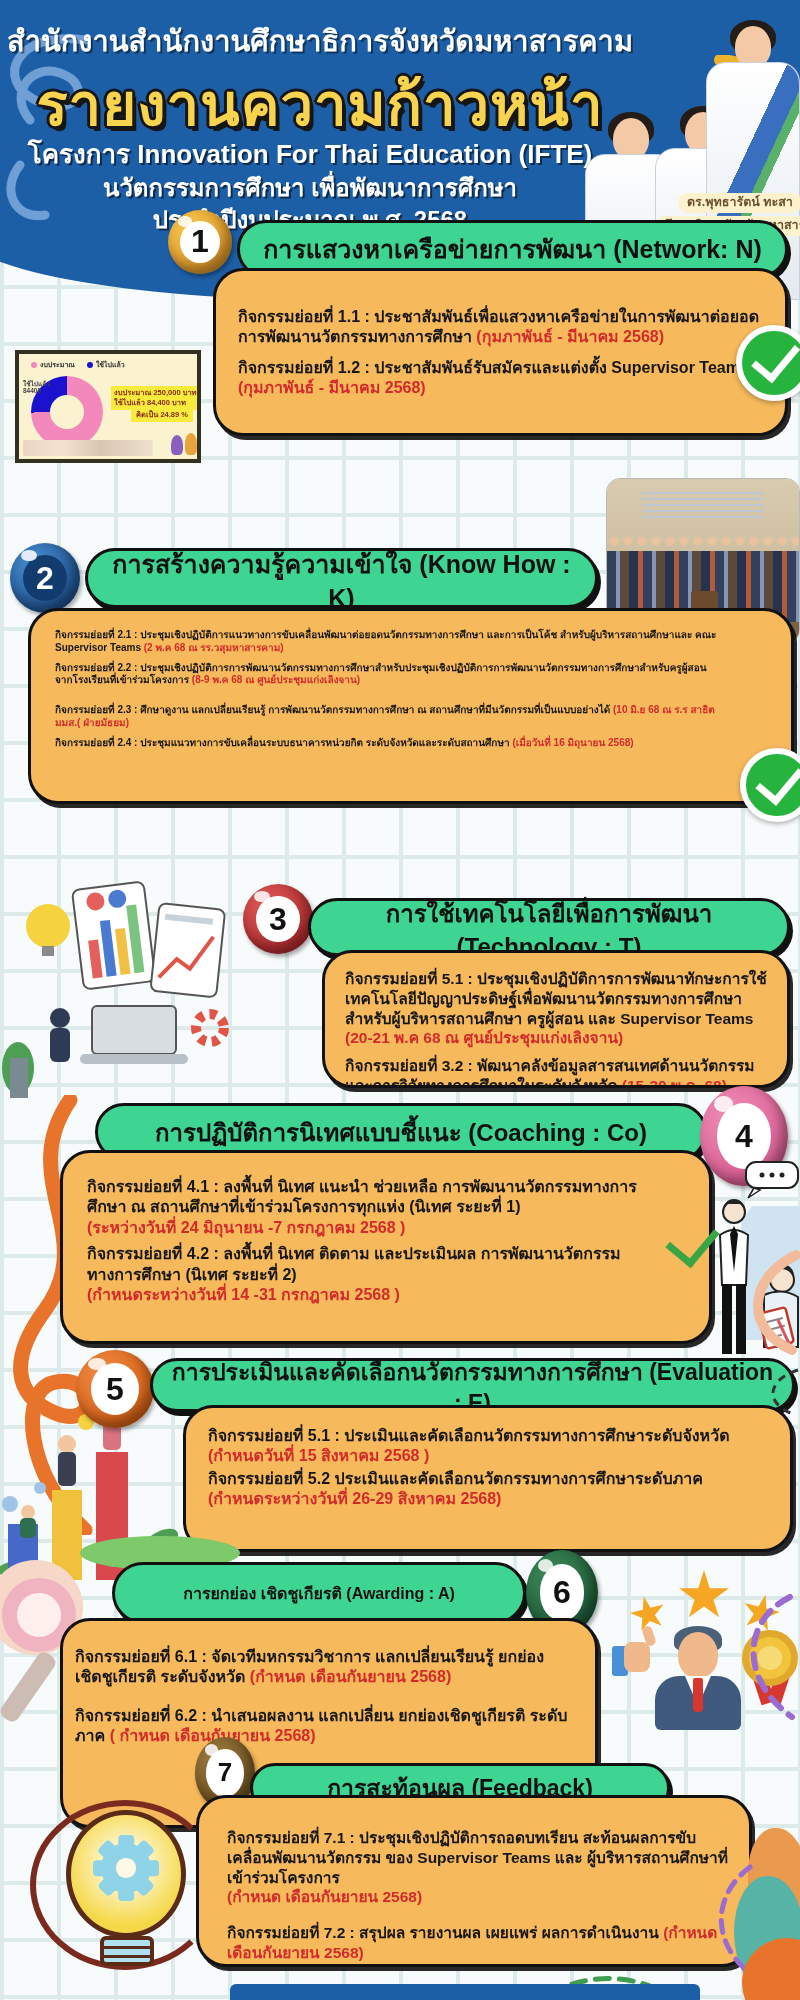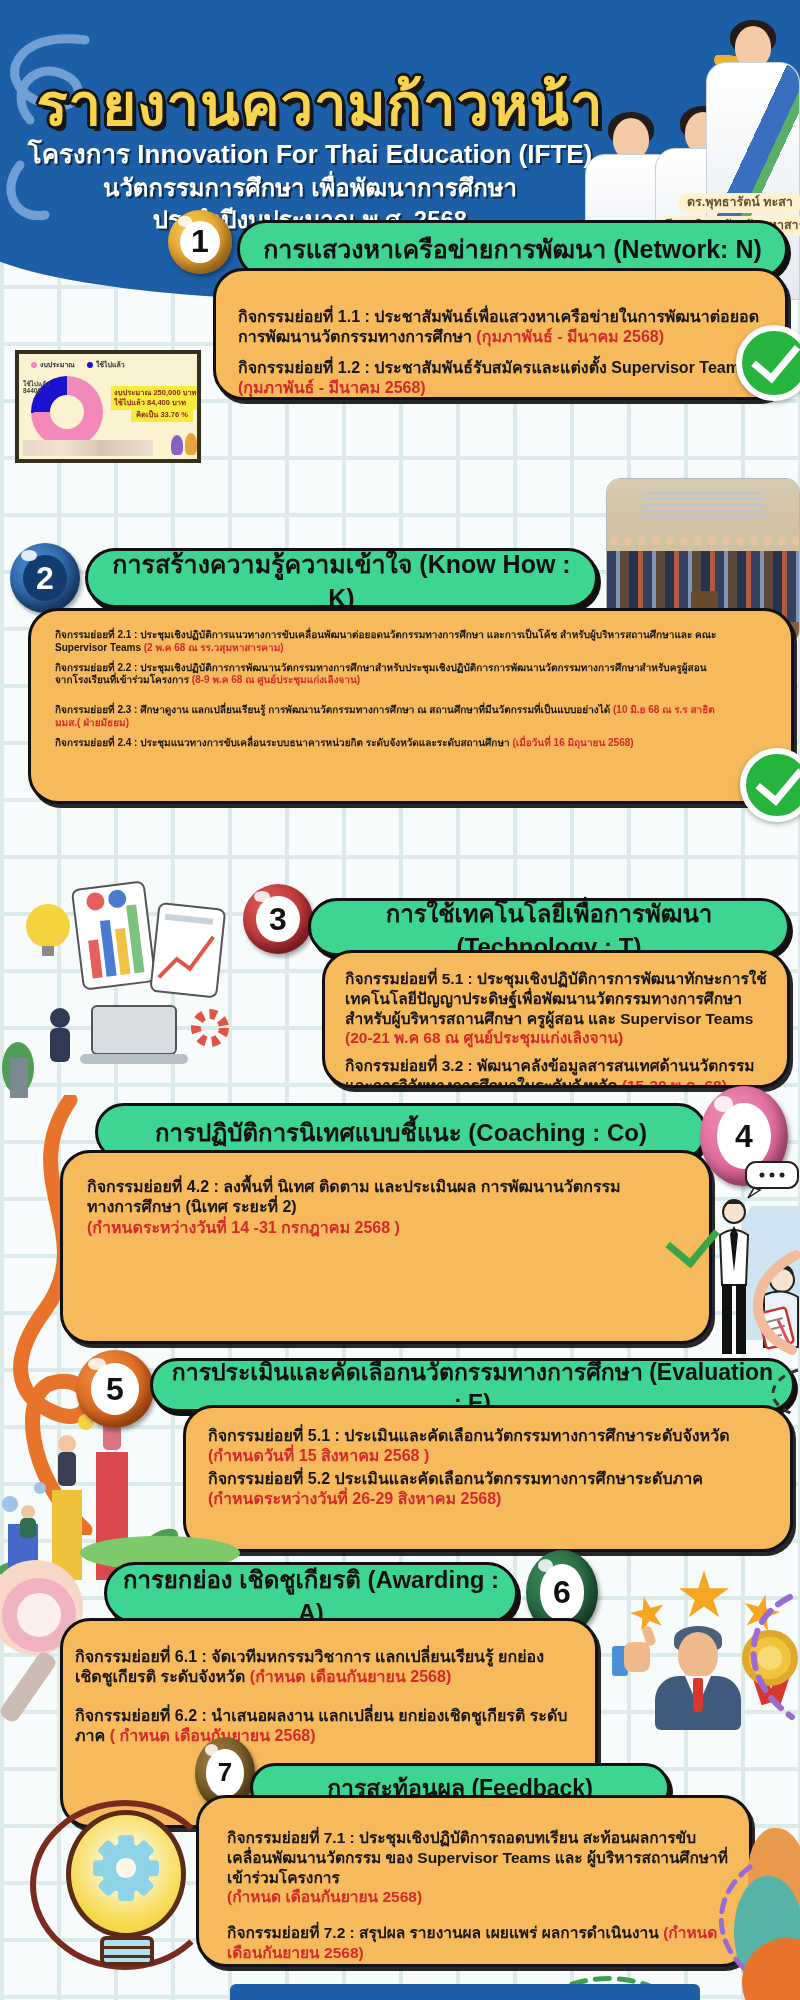--- a/index.html
+++ b/index.html
@@ -121,20 +121,21 @@
   <div class="hero">
 
     <svg class="deco" style="left:30px;top:25px" width="150" height="210" viewBox="0 0 150 210">
       <path d="M95 15 C 25 5, 5 55, 45 75 C 85 95, 105 60, 70 48 C 40 38, 18 70, 40 95" fill="none" stroke="#6f9fd4" stroke-width="9" stroke-linecap="round"></path>
       <path d="M30 140 C 10 165, 25 195, 55 190" fill="none" stroke="#6f9fd4" stroke-width="9" stroke-linecap="round"></path>
     </svg>
 
     <svg class="deco" style="left:700px;top:55px" width="140" height="245" viewBox="0 0 140 245">
       <path d="M60 5 C 130 10, 135 70, 95 95 C 60 115, 55 160, 95 180 C 125 195, 130 225, 100 240" fill="none" stroke="#edb32a" stroke-width="12" stroke-linecap="round"></path>
     </svg>
+    <div class="hero-org">สำนักงานสำนักงานศึกษาธิการจังหวัดมหาสารคาม</div>
     <div class="hero-title">รายงานความก้าวหน้า</div>
     <div class="hero-sub sub1">โครงการ Innovation For Thai Education (IFTE)</div>
     <div class="hero-sub sub2">นวัตกรรมการศึกษา เพื่อพัฒนาการศึกษา</div>
     <div class="hero-sub sub3">ประจำปีงบประมาณ พ.ศ. 2568</div>
   </div>
 
   <div class="fig" style="left:585px;top:118px;width:92px;height:182px">
     <span class="hair"></span>
       <span class="head"></span>
       <span class="body"></span>
@@ -154,21 +155,21 @@
   <div class="tagpill" style="left:398px;top:246px">ดร.ศศิธร สุวรรณกพูล</div>
   <div class="tagpill" style="left:568px;top:246px">นางสาวผกาณิต พูลทวี</div>
   <div class="tagpill" style="left:482px;top:274px">รองศึกษาธิการจังหวัดมหาสารคาม</div>
 
   <div class="ball b1" style="left:168px;top:210px;width:64px;height:64px">
     <span class="num">1</span>
   </div>
   <div class="pill" style="left:237px;top:220px;width:551px;height:58px;font-size:25px">
     <span>การแสวงหาเครือข่ายการพัฒนา (Network: N)</span>
   </div>
-  <div class="obox" style="left:213px;top:268px;width:575px;height:132px;padding:36px 20px 8px 22px;font-size:16px">
+  <div class="obox" style="left:213px;top:268px;width:575px;height:168px;padding:36px 20px 8px 22px;font-size:16px">
     <p class="act">
       <span>กิจกรรมย่อยที่ 1.1 : ประชาสัมพันธ์เพื่อแสวงหาเครือข่ายในการพัฒนาต่อยอดการพัฒนานวัตกรรมทางการศึกษา</span>
       <span class="date">(กุมภาพันธ์ - มีนาคม 2568)</span>
     </p>
     <p class="act">
       <span>กิจกรรมย่อยที่ 1.2 : ประชาสัมพันธ์รับสมัครและแต่งตั้ง Supervisor Teams</span>
       <span class="date">(กุมภาพันธ์ - มีนาคม 2568)</span>
     </p>
   </div>
   <div class="check-badge" style="left:736px;top:325px;width:64px;height:64px">
@@ -181,21 +182,21 @@
       <span><span class="dot" style="background: rgb(26, 18, 204);"></span><span>ใช้ไปแล้ว</span></span>
     </div>
     <div class="donut" id="donut" style="background: conic-gradient(rgb(242, 136, 187) 0deg, rgb(242, 136, 187) 74.76%, rgb(26, 18, 204) 74.76%, rgb(26, 18, 204) 100%);"></div>
     <div class="pt-label" style="left:4px;top:26px">
       <b>ใช้ไปแล้ว</b><span>84400</span>
     </div>
     <div class="pt-label" style="left:62px;top:86px">
       <b>งบประมาณ</b><span>250000</span>
     </div>
     <div class="note1">งบประมาณ  250,000 บาท ใช้ไปแล้ว 84,400 บาท</div>
-    <div class="note2">คิดเป็น 33.76 %</div>
+    <div class="note2">คิดเป็น 24.89 %</div>
     <div class="strip"></div>
     <div class="mini-person" style="left:152px;bottom:4px;width:12px;height:20px;background:#8a5fc0"></div>
     <div class="mini-person" style="left:166px;bottom:4px;width:12px;height:22px;background:#e8a33d"></div>
   </div>
 
   <div class="photo2">
     <div class="wall"></div>
     <div class="bannertxt"></div>
     <div class="crowdheads"></div>
     <div class="crowd"></div>
@@ -275,20 +276,24 @@
   <svg class="deco" style="left:0;top:1095px" width="110" height="440" viewBox="0 0 110 440">
     <path d="M70 5 C 15 85, 100 140, 45 215 C 10 262, 12 300, 55 318 C 100 336, 98 276, 52 288 C 20 297, 25 380, 85 435" fill="none" stroke="#e8742b" stroke-width="15" stroke-linecap="round"></path>
   </svg>
   <div class="pill" style="left:95px;top:1103px;width:612px;height:58px;font-size:24px">
     <span>การปฏิบัติการนิเทศแบบชี้แนะ (Coaching : Co)</span>
   </div>
   <div class="ball b4" style="left:700px;top:1086px;width:88px;height:100px">
     <span class="num">4</span>
   </div>
   <div class="obox" style="left:60px;top:1150px;width:652px;height:194px;padding:24px 54px 8px 24px;font-size:16px">
+    <p class="act" style="margin-bottom:6px">
+      <span>กิจกรรมย่อยที่ 4.1 : ลงพื้นที่ นิเทศ แนะนำ ช่วยเหลือ การพัฒนานวัตกรรมทางการศึกษา ณ สถานศึกษาที่เข้าร่วมโครงการทุกแห่ง  (นิเทศ ระยะที่ 1)</span><br>
+      <span class="date">(ระหว่างวันที่ 24 มิถุนายน -7 กรกฎาคม 2568 )</span>
+    </p>
     <p class="act">
       <span>กิจกรรมย่อยที่ 4.2 : ลงพื้นที่ นิเทศ ติดตาม และประเมินผล การพัฒนานวัตกรรมทางการศึกษา (นิเทศ ระยะที่ 2)</span><br>
       <span class="date">(กำหนดระหว่างวันที่ 14 -31 กรกฎาคม 2568 )</span>
     </p>
   </div>
   <div class="tick-plain" style="left:676px;top:1218px"></div>
   <svg class="deco" style="left:712px;top:1160px" width="88" height="200" viewBox="0 0 88 200">
     <path d="M30 60 h58 v120 h-58 z M30 60 l10 -14 h48 v14 z" fill="#cfe4f0"></path>
     <rect x="34" y="2" width="52" height="26" rx="10" fill="#fff" stroke="#222" stroke-width="2"></rect>
     <circle cx="50" cy="15" r="2.5" fill="#222"></circle>
@@ -344,21 +349,21 @@
     <p class="act">
       <span>กิจกรรมย่อยที่ 5.2  ประเมินและคัดเลือกนวัตกรรมทางการศึกษาระดับภาค</span><br>
       <span class="date">(กำหนดระหว่างวันที่ 26-29 สิงหาคม 2568)</span>
     </p>
   </div>
 
   <div class="blob" style="left:80px;top:1536px;width:160px;height:34px;background:#7ec96a;border-radius:50%"></div>
   <div class="blob" style="left:-12px;top:1560px;width:95px;height:95px;background:#f6d7c8;border-radius:50%"></div>
   <div class="magnifier-ring" style="left:2px;top:1578px"></div>
   <div class="magnifier-handle" style="left:18px;top:1648px"></div>
-  <div class="pill" style="left:104px;top:1562px;width:414px;height:62px;font-size:24px">
+  <div class="pill" style="left:112px;top:1562px;width:414px;height:62px;font-size:16px">
     <span>การยกย่อง เชิดชูเกียรติ (Awarding : A)</span>
   </div>
   <div class="ball b6" style="left:526px;top:1550px;width:72px;height:85px">
     <span class="num">6</span>
   </div>
   <div class="obox" style="left:60px;top:1618px;width:538px;height:210px;padding:26px 20px 8px 12px;font-size:16px">
     <p class="act" style="margin-bottom:18px">
       <span>กิจกรรมย่อยที่ 6.1 : จัดเวทีมหกรรมวิชาการ แลกเปลี่ยนเรียนรู้ ยกย่องเชิดชูเกียรติ ระดับจังหวัด</span>
       <span class="date">(กำหนด เดือนกันยายน 2568)</span>
     </p>

